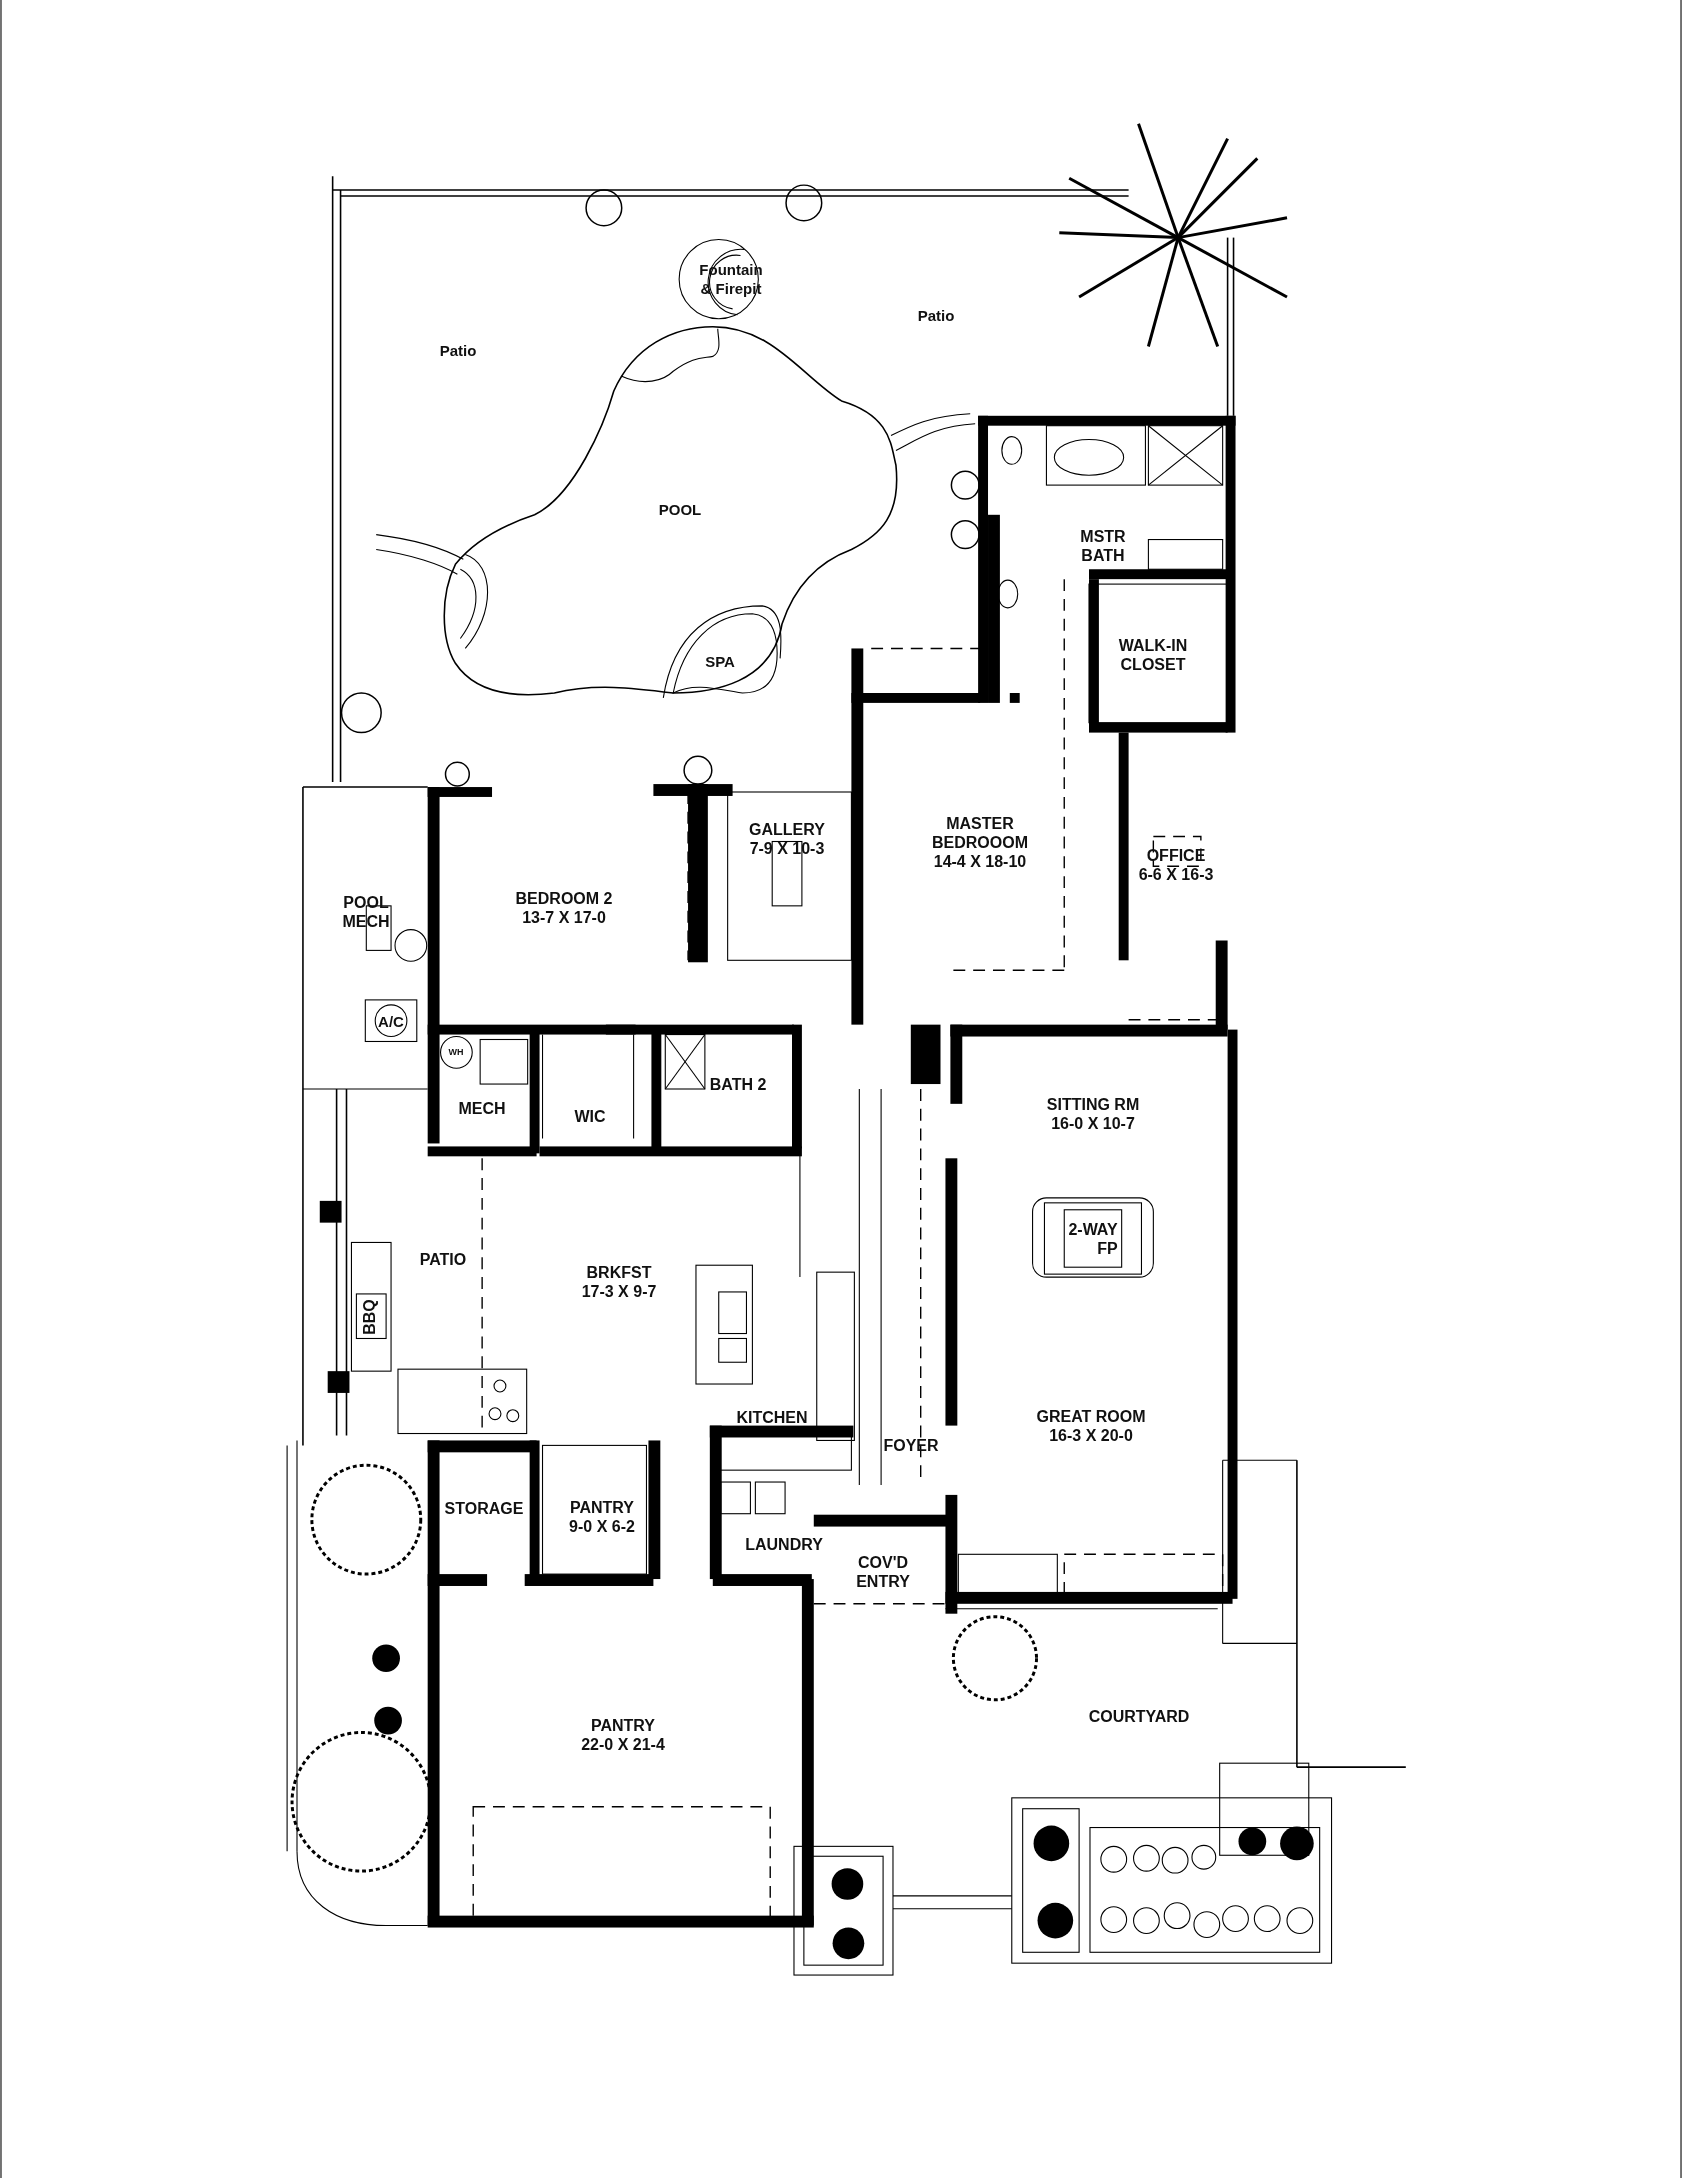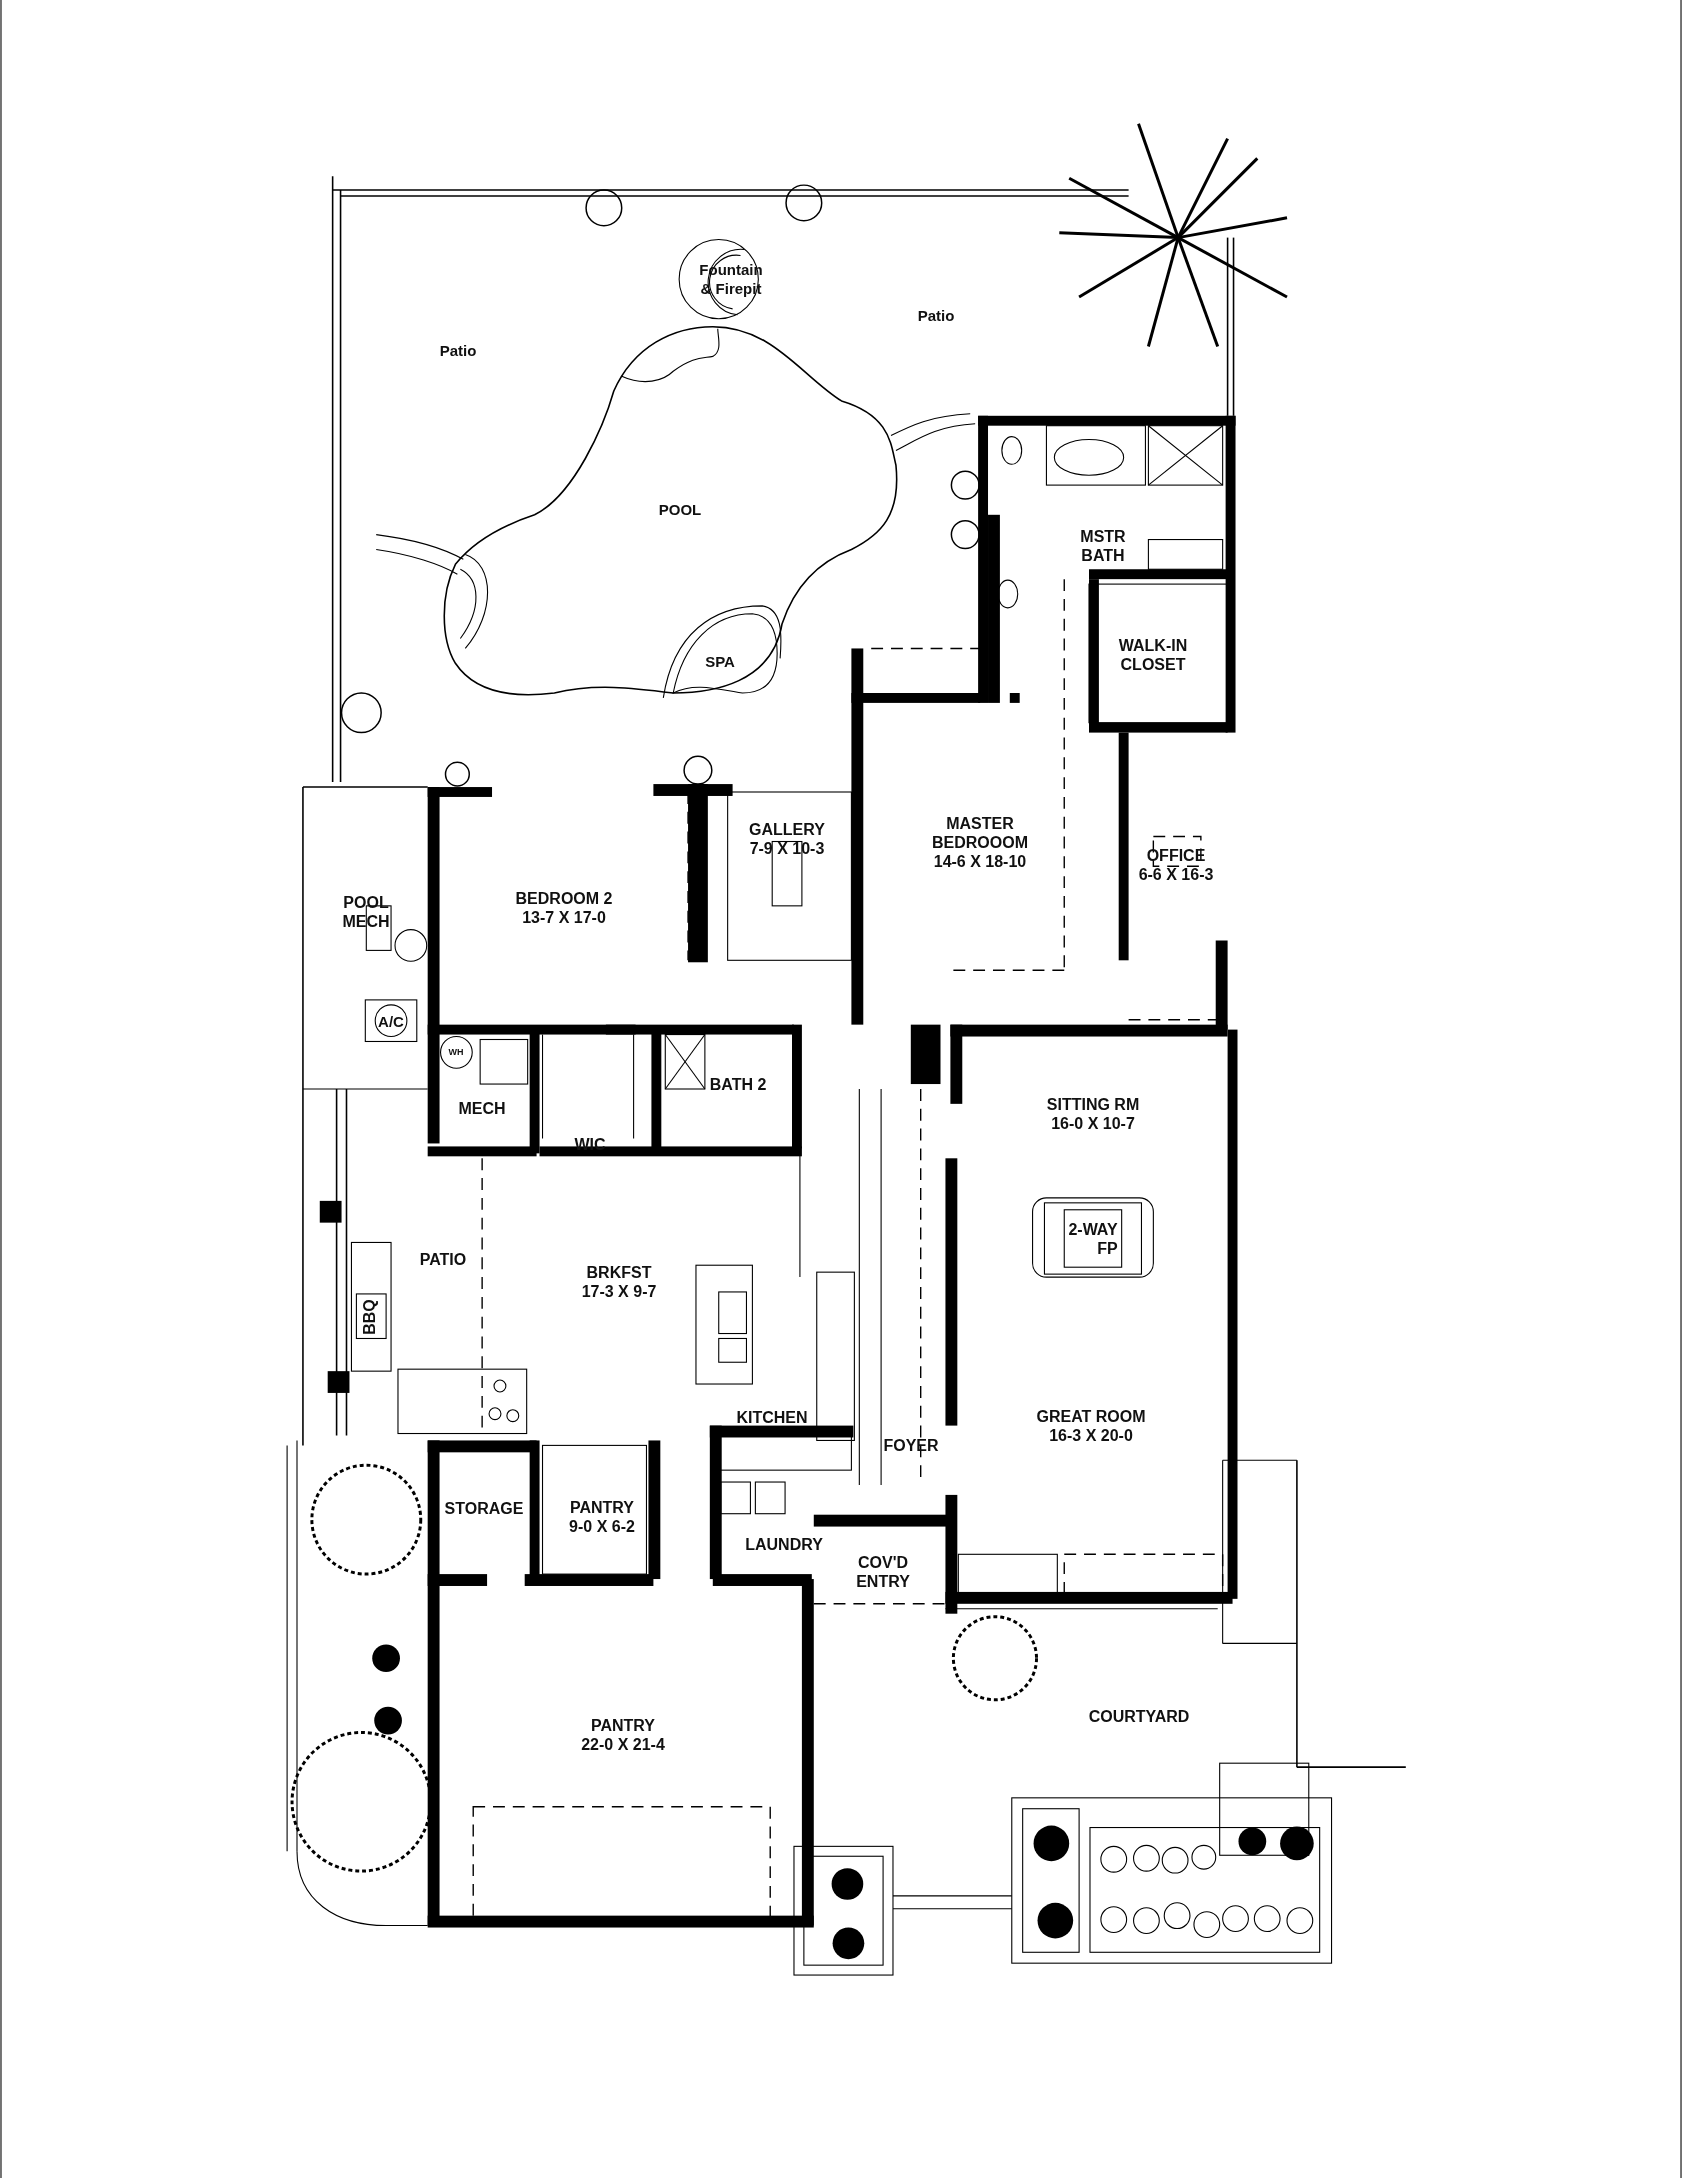--- a/index.html
+++ b/index.html
@@ -252,33 +252,33 @@
 <div class="lbl sm" style="left:458px;top:350px;">Patio</div>
 <div class="lbl sm" style="left:936px;top:315px;">Patio</div>
 <div class="lbl sm" style="left:680px;top:509px;">POOL</div>
 <div class="lbl sm" style="left:720px;top:661px;">SPA</div>
 <div class="lbl" style="left:1103px;top:546px;"><span>MSTR</span>
 <span>BATH</span></div>
 <div class="lbl" style="left:1153px;top:655px;"><span>WALK-IN</span>
 <span>CLOSET</span></div>
 <div class="lbl" style="left:980px;top:842px;"><span>MASTER</span>
 <span>BEDROOOM</span>
-<span>14-6 X 18-10</span></div>
+<span>14-4 X 18-10</span></div>
 <div class="lbl" style="left:1176px;top:865px;"><span>OFFICE</span>
 <span>6-6 X 16-3</span></div>
 <div class="lbl" style="left:366px;top:912px;"><span>POOL</span>
 <span>MECH</span></div>
 <div class="lbl sm" style="left:391px;top:1021px;text-align:center;">A/C</div>
 <div class="lbl" style="left:564px;top:908px;"><span>BEDROOM 2</span>
 <span>13-7 X 17-0</span></div>
 <div class="lbl" style="left:787px;top:839px;"><span>GALLERY</span>
 <span>7-9 X 10-3</span></div>
 <div class="lbl" style="left:482px;top:1108px;">MECH</div>
 <div class="lbl" style="left:456px;top:1052px;font-size:9px;">WH</div>
-<div class="lbl" style="left:590px;top:1144px;">WIC</div>
+<div class="lbl" style="left:590px;top:1116px;">WIC</div>
 <div class="lbl" style="left:738px;top:1084px;">BATH 2</div>
 <div class="lbl" style="left:1093px;top:1114px;"><span>SITTING RM</span>
 <span>16-0 X 10-7</span></div>
 <div class="lbl" style="left:1093px;top:1239px;text-align:right;"><span>2-WAY</span>
 <span>FP</span></div>
 <div class="lbl" style="left:443px;top:1259px;">PATIO</div>
 <div class="lbl" style="left:369px;top:1317px;transform:translate(-50%,-50%) rotate(-90deg);">BBQ</div>
 <div class="lbl" style="left:619px;top:1282px;"><span>BRKFST</span>
 <span>17-3 X 9-7</span></div>
 <div class="lbl" style="left:772px;top:1377px;margin-top:40px;">KITCHEN</div>

